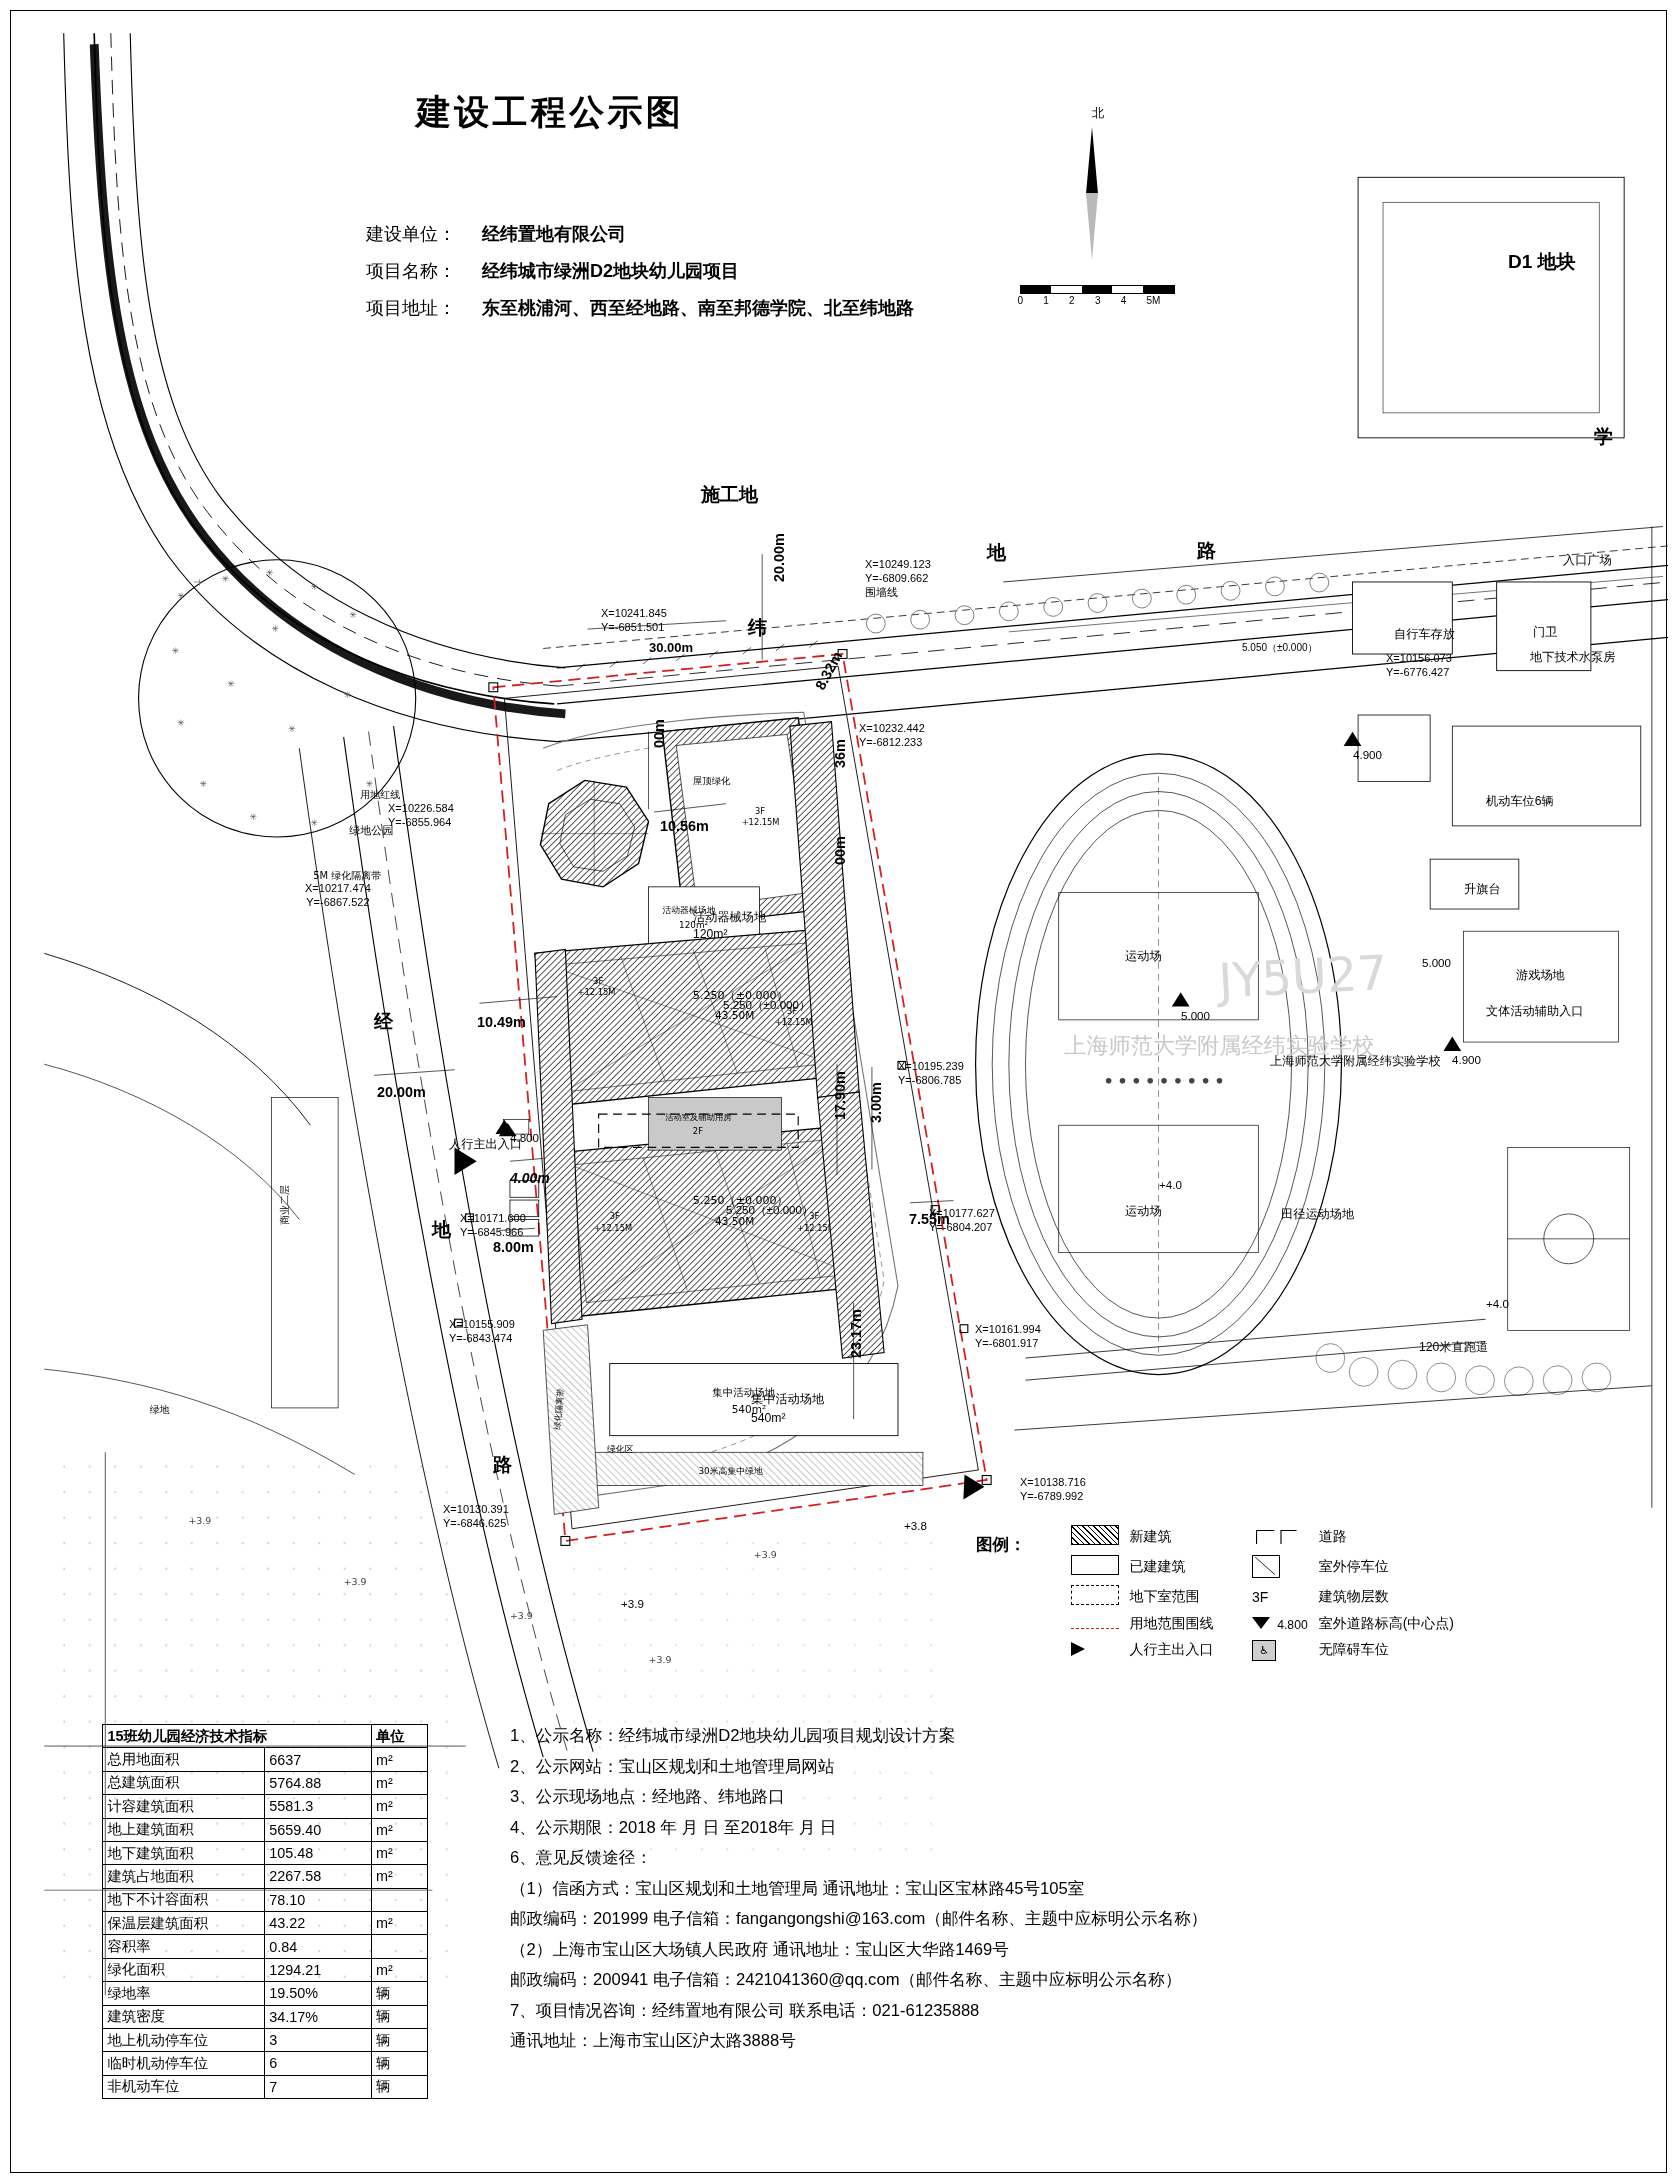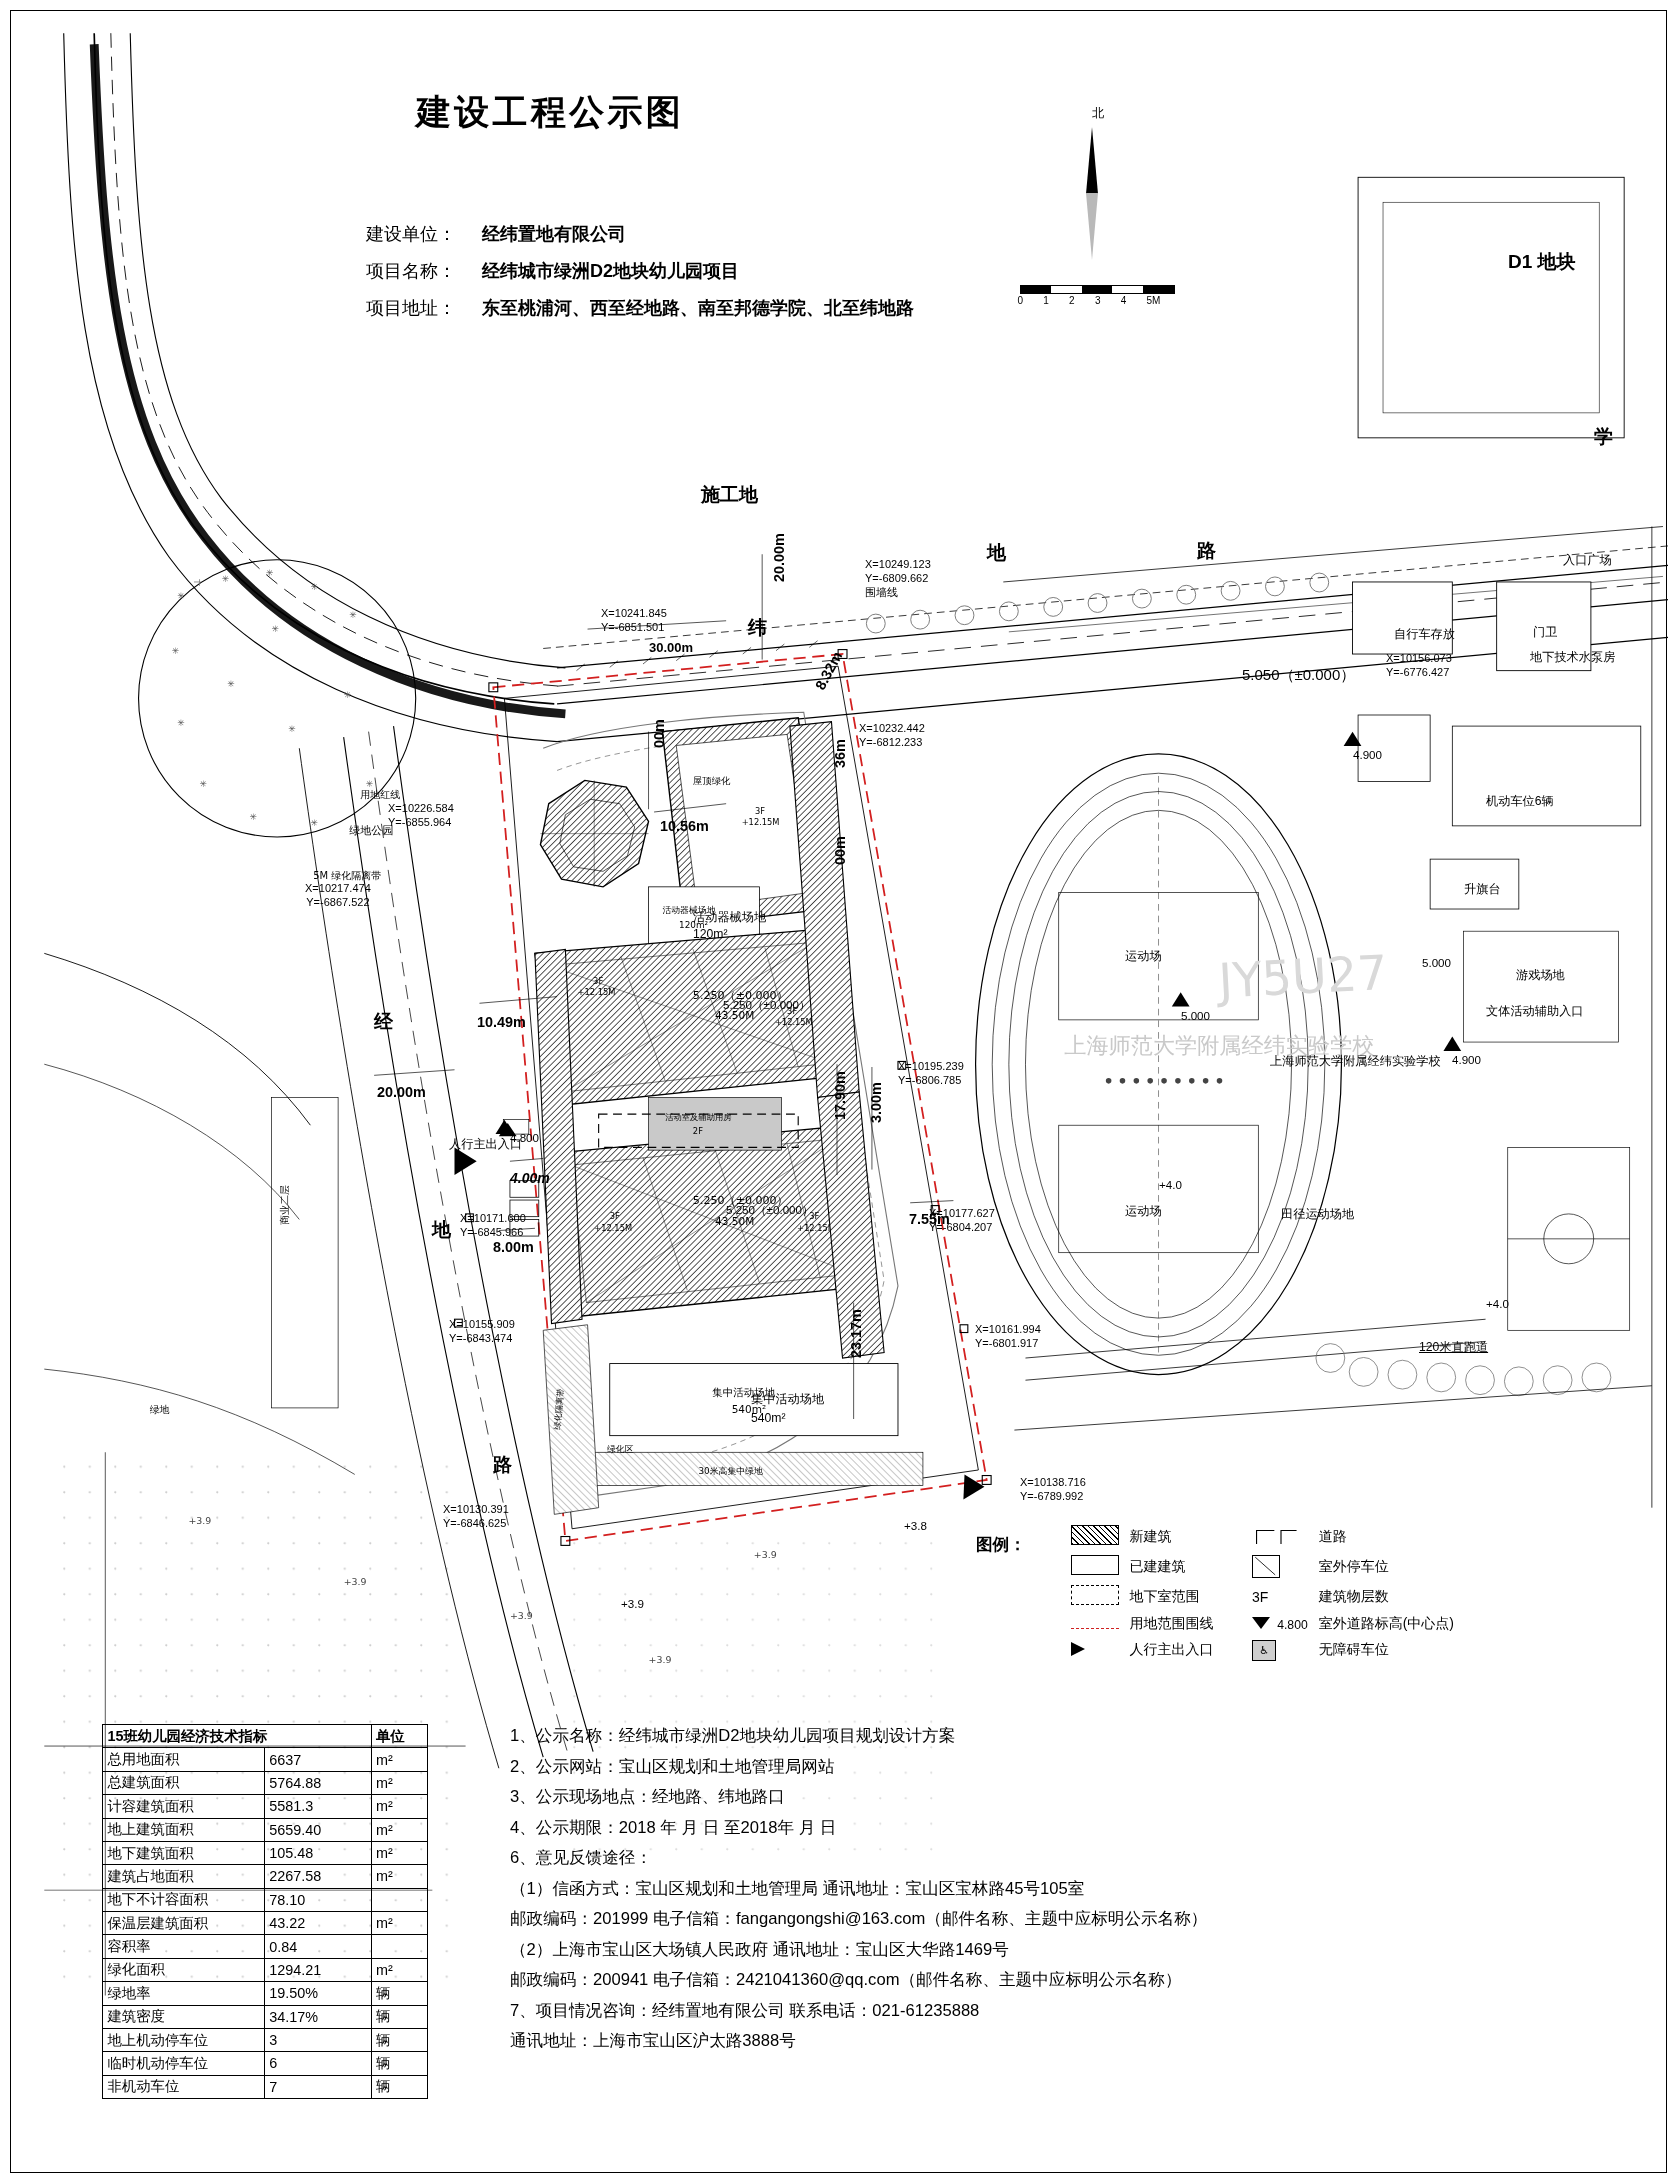--- a/index.html
+++ b/index.html
@@ -390,21 +390,21 @@
       <div class="abs" style="left:1114px;top:1192px;font-size:12.2px;white-space:nowrap;">运动场</div>
       <div class="abs" style="left:1270px;top:1195px;font-size:12.2px;white-space:nowrap;">田径运动场地</div>
       <div class="abs" style="left:1505px;top:956px;font-size:12.2px;white-space:nowrap;">游戏场地</div>
       <div class="abs" style="left:1475px;top:992px;font-size:12.2px;white-space:nowrap;">文体活动辅助入口</div>
       <div class="abs" style="left:1383px;top:615px;font-size:12.2px;white-space:nowrap;">自行车存放</div>
       <div class="abs" style="left:1522px;top:613px;font-size:12.2px;white-space:nowrap;">门卫</div>
       <div class="abs" style="left:1519px;top:638px;font-size:12.2px;white-space:nowrap;">地下技术水泵房</div>
       <div class="abs" style="left:1475px;top:782px;font-size:12.2px;white-space:nowrap;">机动车位6辆</div>
       <div class="abs" style="left:1453px;top:870px;font-size:12.2px;white-space:nowrap;">升旗台</div>
       <div class="abs" style="left:1259px;top:1042px;font-size:12.2px;white-space:nowrap;">上海师范大学附属经纬实验学校</div>
-      <div class="abs" style="left:1408px;top:1328px;font-size:12.2px;white-space:nowrap;text-decoration:underline;">120米直跑道</div>
+      <div class="abs" style="left:1408px;top:1328px;font-size:12.2px;white-space:nowrap;">120米直跑道</div>
       <div class="abs" style="left:438px;top:1125px;font-size:12.2px;white-space:nowrap;">人行主出入口</div>
       <div class="abs" style="left:740px;top:1380px;font-size:12.2px;white-space:nowrap;">集中活动场地</div>
       <div class="abs" style="left:740px;top:1400px;font-size:12.2px;white-space:nowrap;">540m²</div>
       <div class="abs" style="left:682px;top:898px;font-size:12.2px;white-space:nowrap;">活动器械场地</div>
       <div class="abs" style="left:682px;top:916px;font-size:12.2px;white-space:nowrap;">120m²</div>
       <div class="abs" style="left:1552px;top:541px;font-size:12.2px;white-space:nowrap;">入口广场</div>
       <div class="abs" style="left:760px;top:571px;font-size:14.4px;font-weight:bold;transform:rotate(-90deg);transform-origin:left top;white-space:nowrap;">20.00m</div>
       <div class="abs" style="left:638px;top:629px;font-size:13px;font-weight:bold;white-space:nowrap;">30.00m</div>
       <div class="abs" style="left:801px;top:674px;font-size:14.4px;font-weight:bold;transform:rotate(-62deg);transform-origin:left top;white-space:nowrap;">8.32m</div>
       <div class="abs" style="left:649px;top:807px;font-size:14.4px;font-weight:bold;white-space:nowrap;">10.56m</div>
@@ -412,21 +412,21 @@
       <div class="abs" style="left:366px;top:1073px;font-size:14.4px;font-weight:bold;white-space:nowrap;">20.00m</div>
       <div class="abs" style="left:499px;top:1159px;font-size:14px;font-weight:bold;white-space:nowrap;font-style:italic;">4.00m</div>
       <div class="abs" style="left:482px;top:1228px;font-size:14.4px;font-weight:bold;white-space:nowrap;">8.00m</div>
       <div class="abs" style="left:821px;top:1109px;font-size:14.4px;font-weight:bold;transform:rotate(-90deg);transform-origin:left top;white-space:nowrap;">17.90m</div>
       <div class="abs" style="left:857px;top:1112px;font-size:14.4px;font-weight:bold;transform:rotate(-90deg);transform-origin:left top;white-space:nowrap;">3.00m</div>
       <div class="abs" style="left:898px;top:1200px;font-size:14.4px;font-weight:bold;white-space:nowrap;">7.55m</div>
       <div class="abs" style="left:837px;top:1347px;font-size:14.4px;font-weight:bold;transform:rotate(-90deg);transform-origin:left top;white-space:nowrap;">23.17m</div>
       <div class="abs" style="left:821px;top:757px;font-size:14.4px;font-weight:bold;transform:rotate(-90deg);transform-origin:left top;white-space:nowrap;">36m</div>
       <div class="abs" style="left:640px;top:737px;font-size:14.4px;font-weight:bold;transform:rotate(-90deg);transform-origin:left top;white-space:nowrap;">00m</div>
       <div class="abs" style="left:821px;top:854px;font-size:14.4px;font-weight:bold;transform:rotate(-90deg);transform-origin:left top;white-space:nowrap;">00m</div>
-      <div class="abs" style="left:1231px;top:655px;font-size:15px;white-space:nowrap;">5.050（±0.000）</div>
+      <div class="abs" style="left:1231px;top:630px;font-size:10px;white-space:nowrap;">5.050（±0.000）</div>
       <div class="abs" style="left:712px;top:987px;font-size:11.6px;white-space:nowrap;">5.250（±0.000）</div>
       <div class="abs" style="left:715px;top:1192px;font-size:11.6px;white-space:nowrap;">5.250（±0.000）</div>
       <div class="abs" style="left:1342px;top:737px;font-size:11.6px;white-space:nowrap;">4.900</div>
       <div class="abs" style="left:1441px;top:1042px;font-size:11.6px;white-space:nowrap;">4.900</div>
       <div class="abs" style="left:1170px;top:998px;font-size:11.6px;white-space:nowrap;">5.000</div>
       <div class="abs" style="left:1411px;top:945px;font-size:11.6px;white-space:nowrap;">5.000</div>
       <div class="abs" style="left:499px;top:1120px;font-size:11.6px;white-space:nowrap;">4.800</div>
       <div class="abs" style="left:610px;top:1586px;font-size:11.6px;white-space:nowrap;">+3.9</div>
       <div class="abs" style="left:893px;top:1508px;font-size:11.6px;white-space:nowrap;">+3.8</div>
       <div class="abs" style="left:1148px;top:1167px;font-size:11.6px;white-space:nowrap;">+4.0</div>

